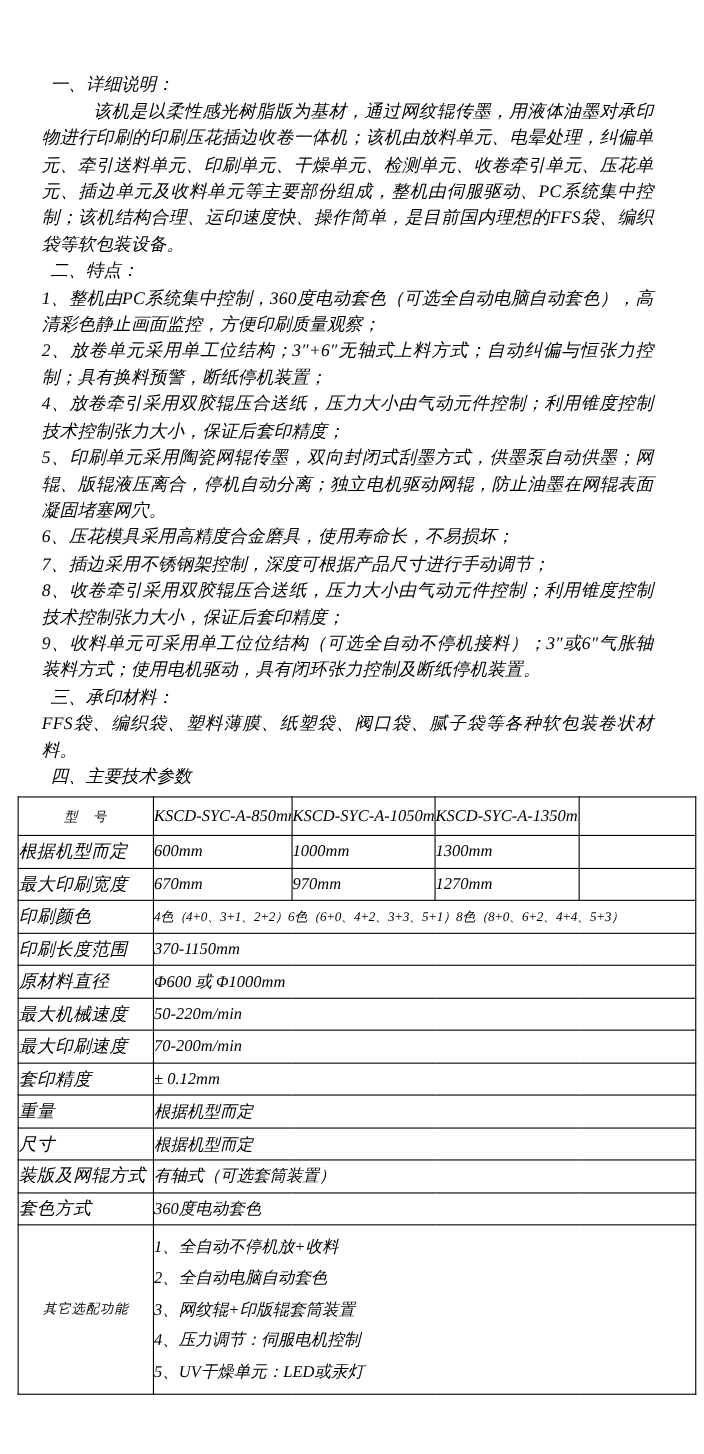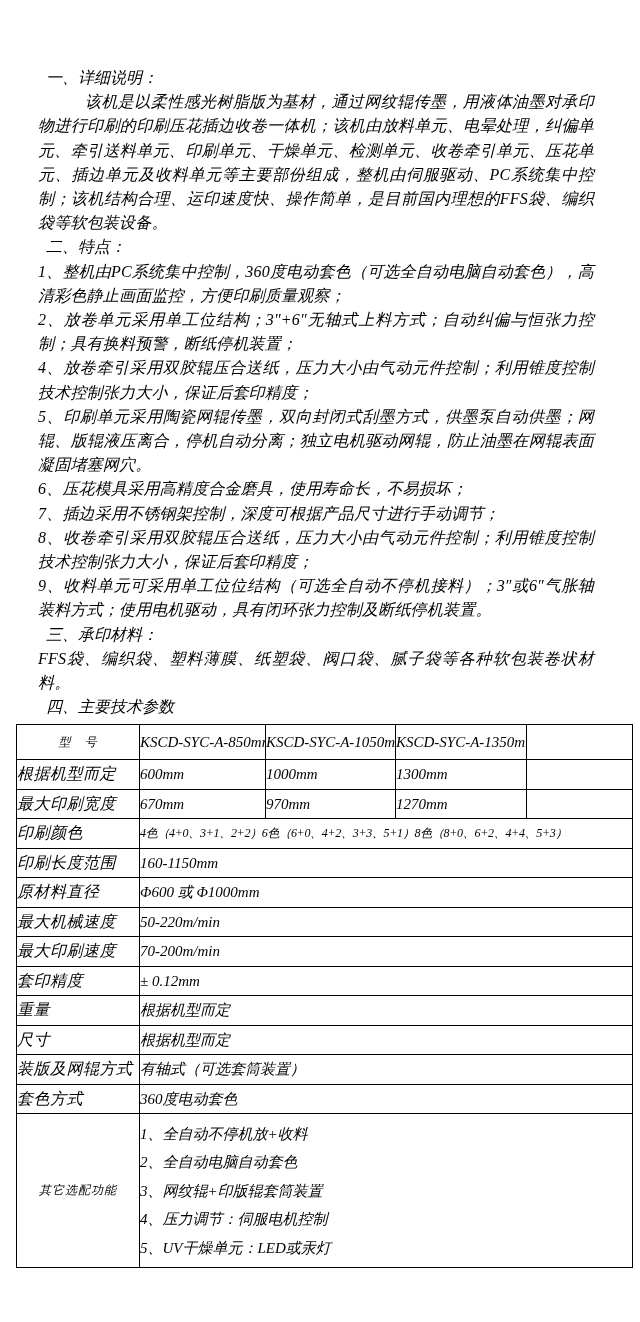--- a/index.html
+++ b/index.html
@@ -139,21 +139,21 @@
       <td class="val"></td>
     </tr>
 
     <tr class="r-std">
       <td class="lbl">印刷颜色</td>
       <td class="val val-colors" colspan="4">4色（4+0、3+1、2+2）6色（6+0、4+2、3+3、5+1）8色（8+0、6+2、4+4、5+3）</td>
     </tr>
 
     <tr class="r-std">
       <td class="lbl">印刷长度范围</td>
-      <td class="val" colspan="4">160-1150mm</td>
+      <td class="val" colspan="4">370-1150mm</td>
     </tr>
 
     <tr class="r-std">
       <td class="lbl">原材料直径</td>
       <td class="val" colspan="4">Φ600 或 Φ1000mm</td>
     </tr>
 
     <tr class="r-std">
       <td class="lbl">最大机械速度</td>
       <td class="val" colspan="4">50-220m/min</td>

